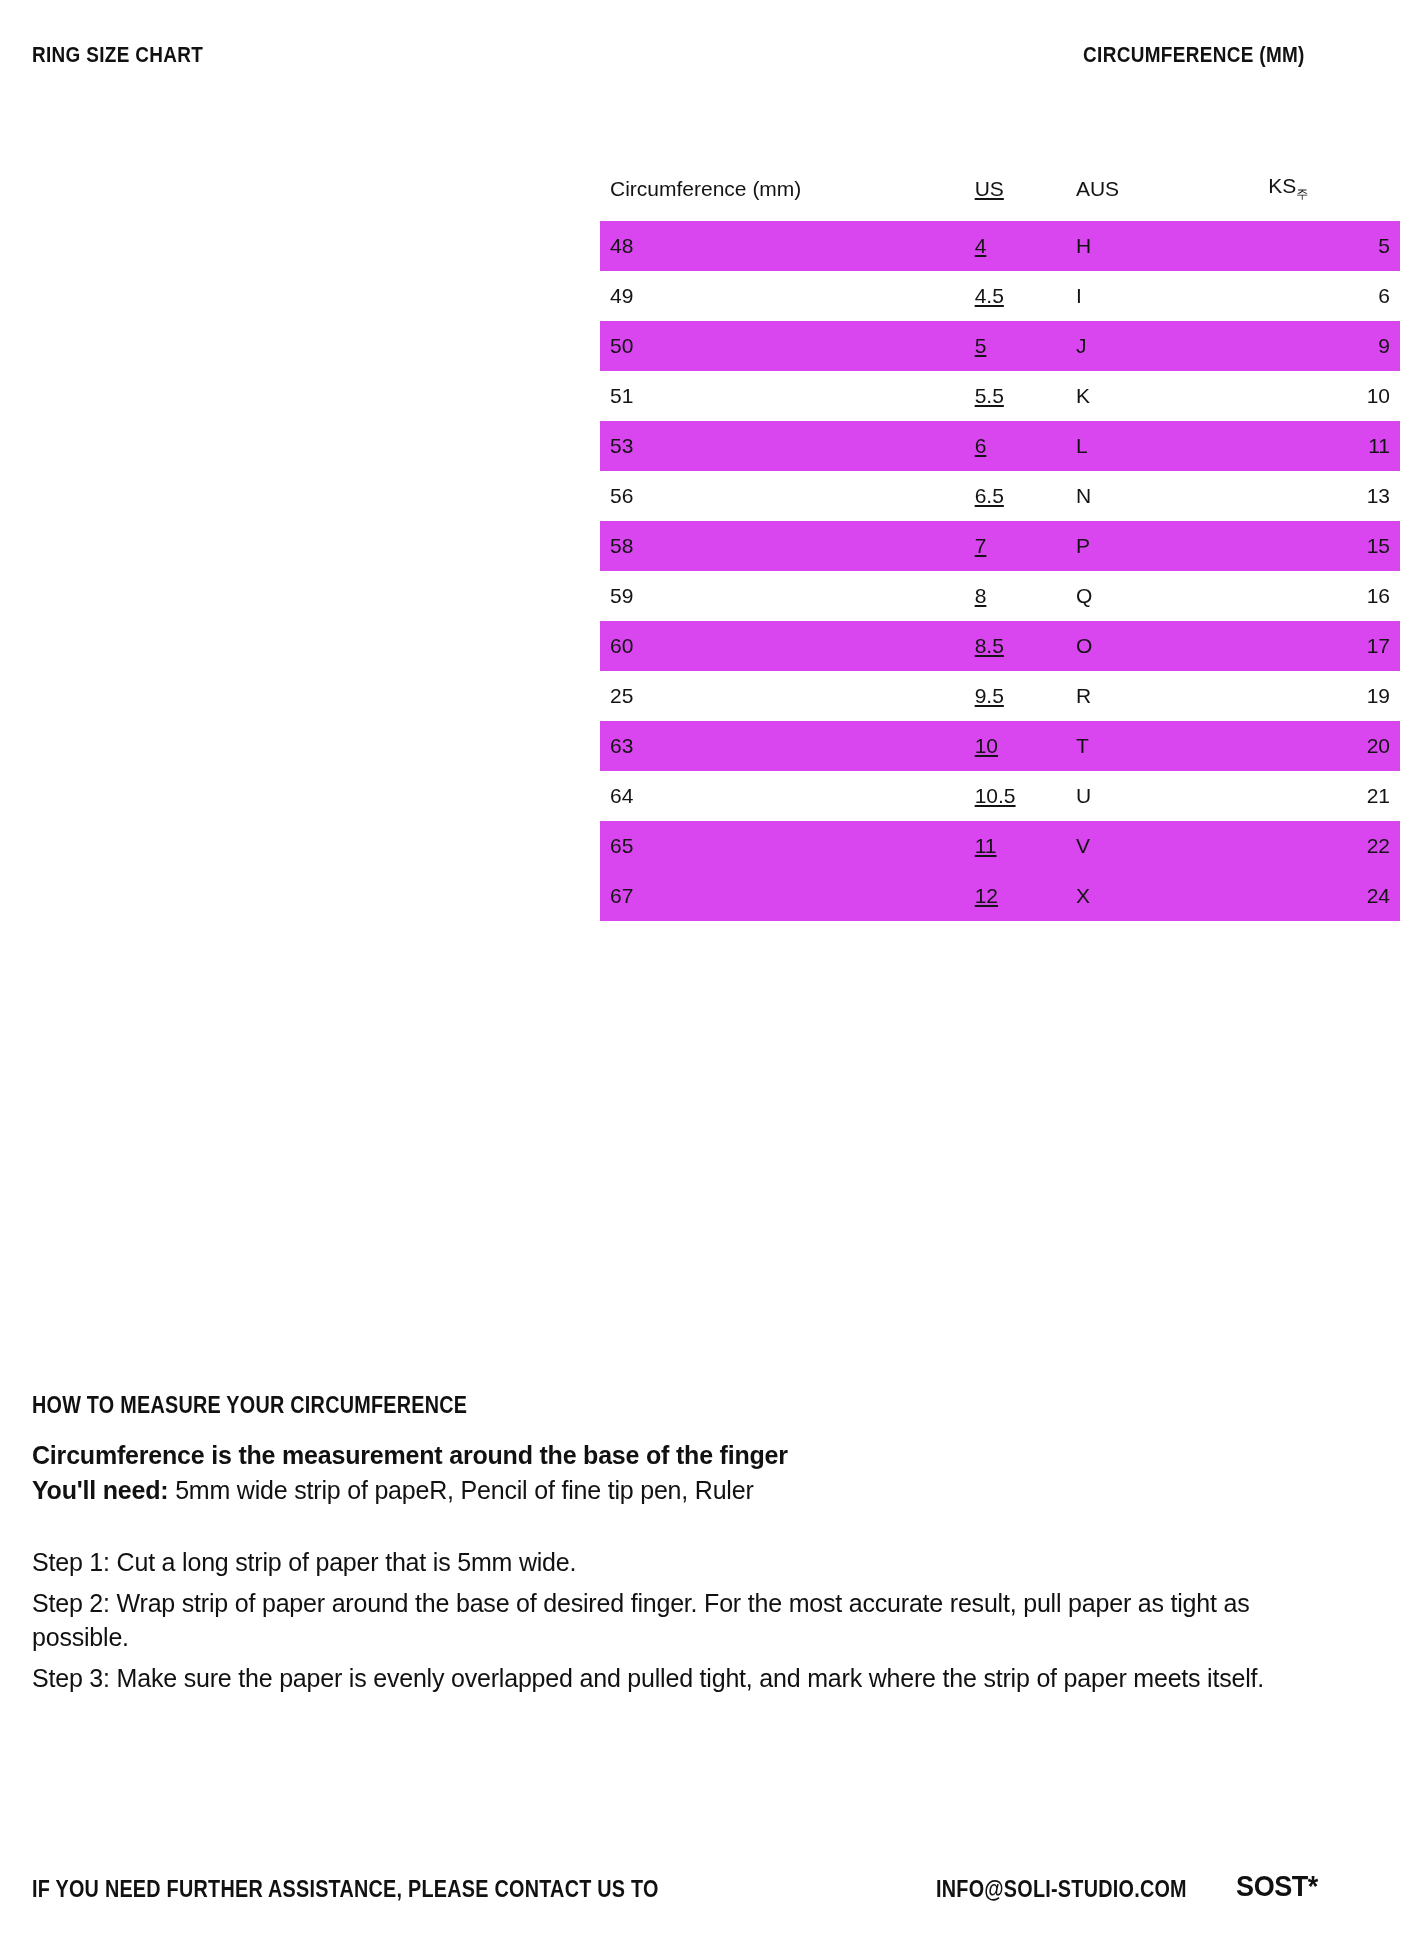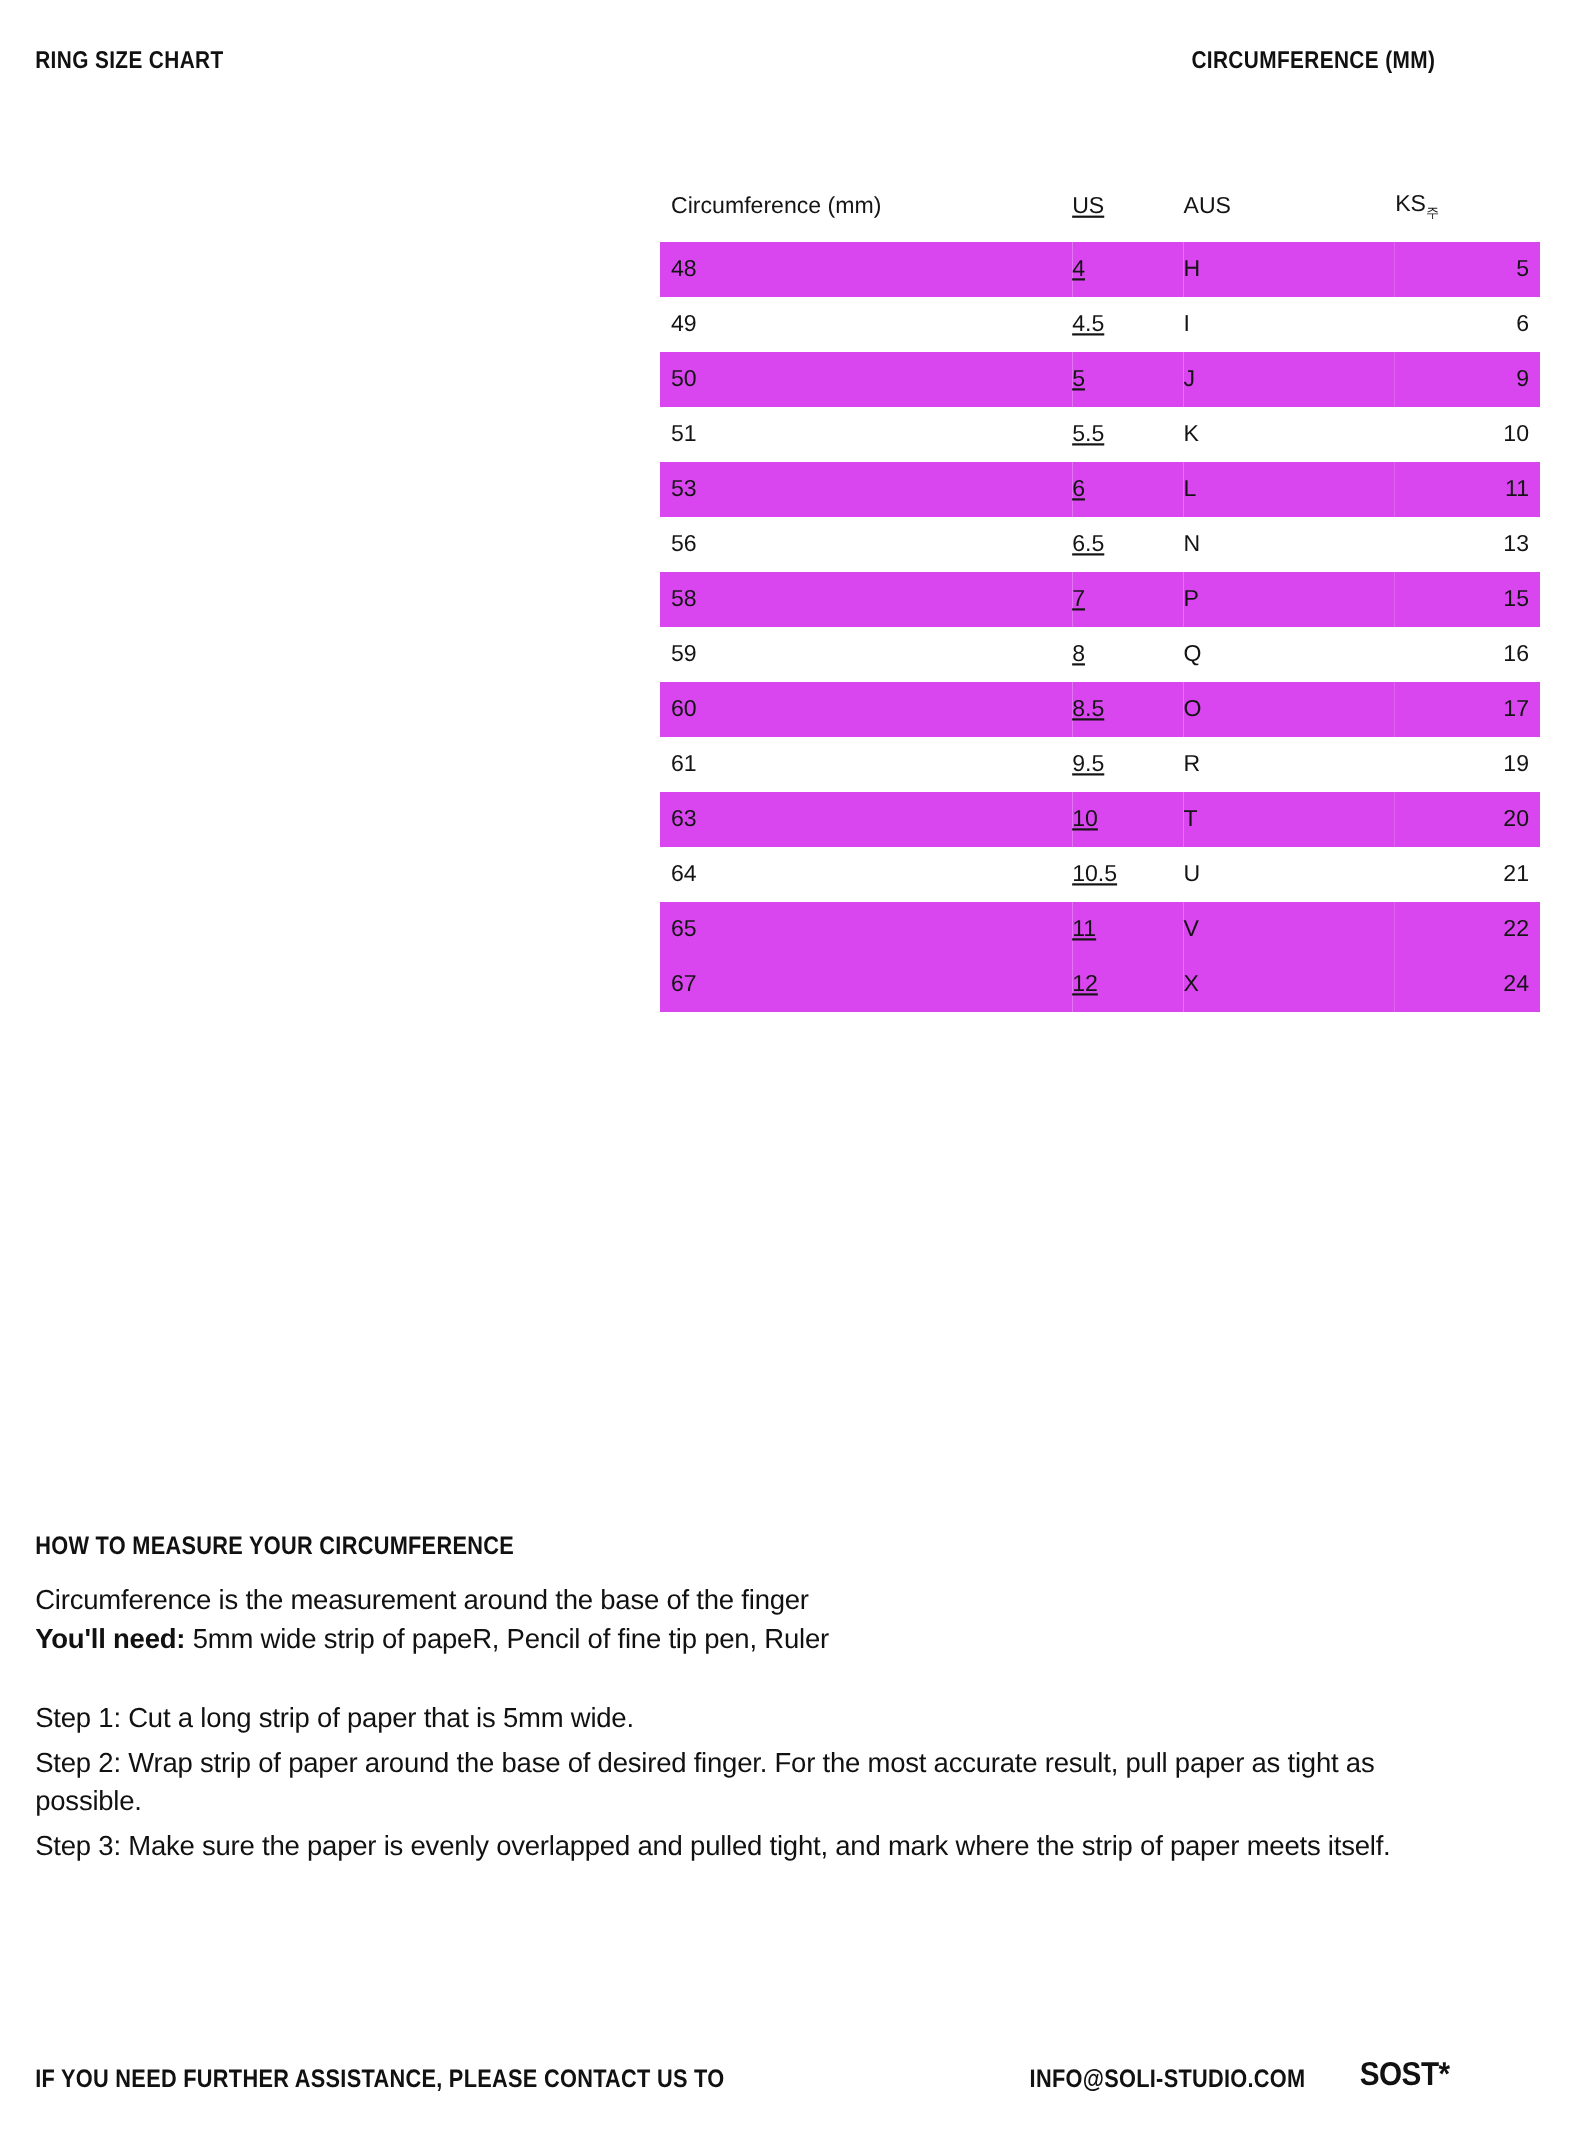--- a/index.html
+++ b/index.html
@@ -99,21 +99,21 @@
     font-weight: bold;
     font-size: 23px;
     letter-spacing: 0.3px;
     transform: scaleX(0.86);
     transform-origin: left top;
     white-space: nowrap;
     margin-bottom: 22px;
   }
   .lead {
     font-size: 25px;
-    font-weight: normal;
+    font-weight: bold;
     color: #111;
     margin: 0 0 6px 0;
     letter-spacing: -0.2px;
   }
   .need-line {
     font-size: 25px;
     color: #111;
     margin: 0 0 40px 0;
     letter-spacing: -0.2px;
   }
@@ -228,21 +228,21 @@
             <td class="col-aus">Q</td>
             <td class="col-ks">16</td>
           </tr>
           <tr class="zebra">
             <td class="col-mm">60</td>
             <td class="col-us">8.5</td>
             <td class="col-aus">O</td>
             <td class="col-ks">17</td>
           </tr>
           <tr>
-            <td class="col-mm">61</td>
+            <td class="col-mm">25</td>
             <td class="col-us">9.5</td>
             <td class="col-aus">R</td>
             <td class="col-ks">19</td>
           </tr>
           <tr class="zebra">
             <td class="col-mm">63</td>
             <td class="col-us">10</td>
             <td class="col-aus">T</td>
             <td class="col-ks">20</td>
           </tr>

